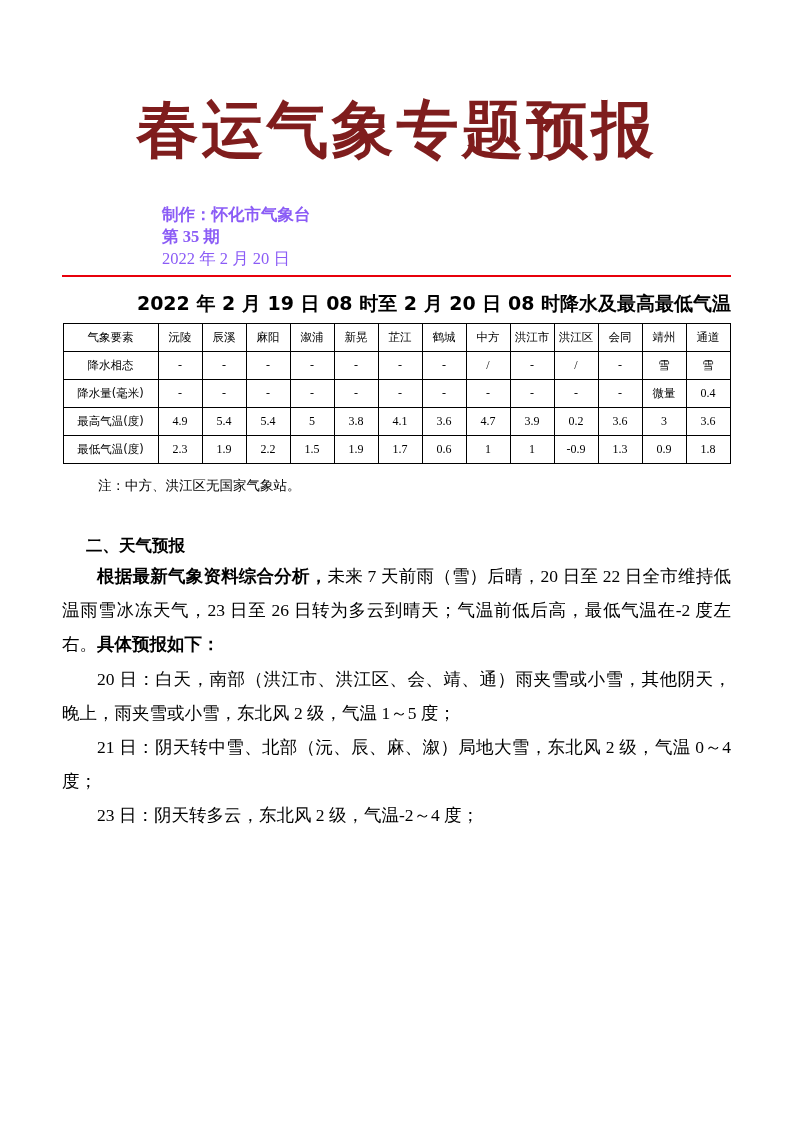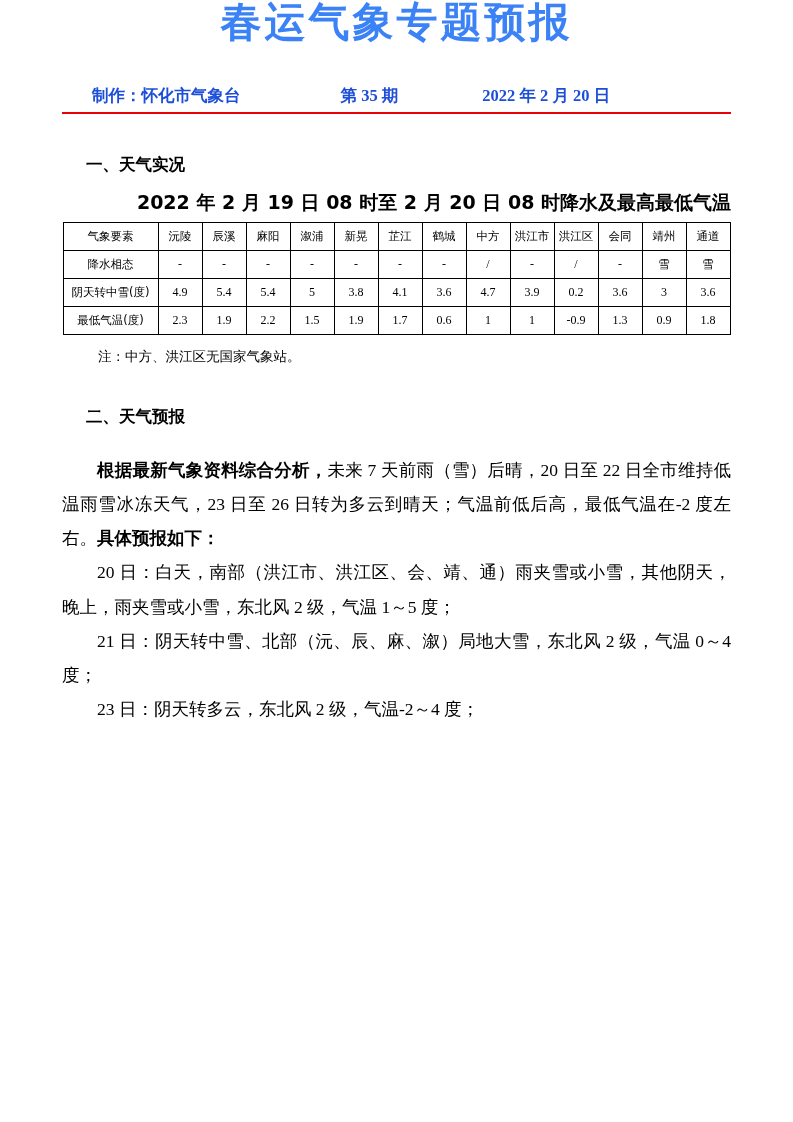--- a/index.html
+++ b/index.html
@@ -17,40 +17,42 @@
   }
   .page {
     width: 793px;
     height: 1122px;
     box-sizing: border-box;
     padding: 0 62px;
     position: relative;
   }
   .doc-title {
     text-align: center;
-    color: #3b82f6;
-    font-family: "DejaVu Sans", "Liberation Sans", sans-serif;
-    font-weight: bold;
-    font-size: 41px;
+    color: #7f1d1d;
+    font-family: "DejaVu Sans", "Liberation Sans", sans-serif;
+    font-weight: bold;
+    font-size: 62px;
     letter-spacing: 3px;
+    margin-top: 96px;
     line-height: 1.1;
   }
   .byline {
     margin-top: 40px;
-    color: #1d4ed8;
+    color: #8b5cf6;
     font-weight: bold;
     font-size: 16.5px;
     display: flex;
     align-items: baseline;
     position: relative;
     padding-bottom: 7px;
+    flex-direction: column;
   }
   .byline .maker { margin-left: 30px; }
   .byline .issue { margin-left: 100px; }
-  .byline .date  { margin-left: 84px; font-weight: bold; }
+  .byline .date  { margin-left: 84px; font-weight: normal; }
   .byline::after {
     content: "";
     position: absolute;
     left: 0; right: 0; bottom: 0;
     height: 2px;
     background: #e8000b;
   }
   .section-heading {
     font-family: "DejaVu Sans", "Liberation Sans", sans-serif;
     font-weight: bold;
@@ -96,41 +98,40 @@
     font-size: 13.5px;
     font-family: Liberation Mono, monospace;
   }
   .body-par {
     font-size: 17.5px;
     line-height: 1.95;
     text-indent: 2em;
     margin: 0;
     text-align: justify;
   }
-  .body-par.first { margin-top: 25px; }
+  .body-par.first { margin-top: 2px; }
   .body-par b {
     font-family: "DejaVu Sans", "Liberation Sans", sans-serif;
     font-weight: bold;
   }
   .forecast-block { margin-top: 2px; }
 </style>
 </head>
 <body>
 
 <div class="page">
 
   <div class="doc-title">春运气象专题预报</div>
 
   <div class="byline">
     <span class="maker">制作：怀化市气象台</span>
     <span class="issue">第 35 期</span>
     <span class="date">2022 年 2 月 20 日</span>
   </div>
 
-  <div class="section-heading">一、天气实况</div>
 
   <div class="table-caption">2022 年 2 月 19 日 08 时至 2 月 20 日 08 时降水及最高最低气温</div>
 
   <table class="data">
     <tbody>
       <tr>
         <td class="rowhead">气象要素</td>
         <td>沅陵</td>
         <td>辰溪</td>
         <td>麻阳</td>
@@ -155,21 +156,37 @@
         <td class="num">-</td>
         <td class="num">-</td>
         <td class="num">/</td>
         <td class="num">-</td>
         <td class="num">/</td>
         <td class="num">-</td>
         <td>雪</td>
         <td>雪</td>
       </tr>
       <tr>
-        <td class="rowhead">阴天转中雪(度)</td>
+        <td class="rowhead">降水量(毫米)</td>
+        <td class="num">-</td>
+        <td class="num">-</td>
+        <td class="num">-</td>
+        <td class="num">-</td>
+        <td class="num">-</td>
+        <td class="num">-</td>
+        <td class="num">-</td>
+        <td class="num">-</td>
+        <td class="num">-</td>
+        <td class="num">-</td>
+        <td class="num">-</td>
+        <td>微量</td>
+        <td class="num">0.4</td>
+      </tr>
+      <tr>
+        <td class="rowhead">最高气温(度)</td>
         <td class="num">4.9</td>
         <td class="num">5.4</td>
         <td class="num">5.4</td>
         <td class="num">5</td>
         <td class="num">3.8</td>
         <td class="num">4.1</td>
         <td class="num">3.6</td>
         <td class="num">4.7</td>
         <td class="num">3.9</td>
         <td class="num">0.2</td>

